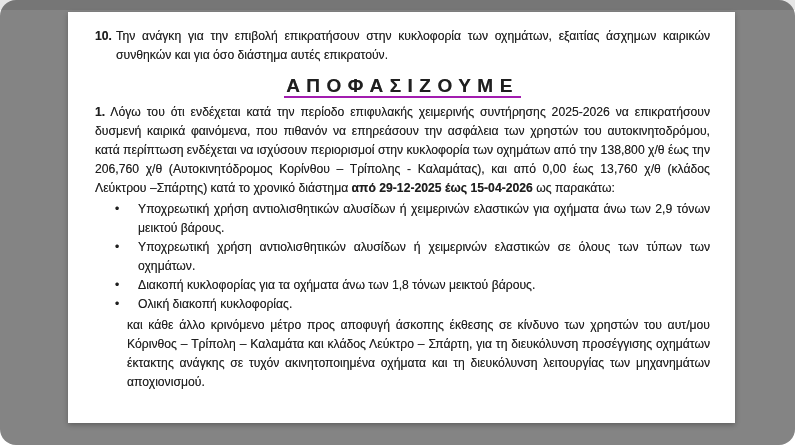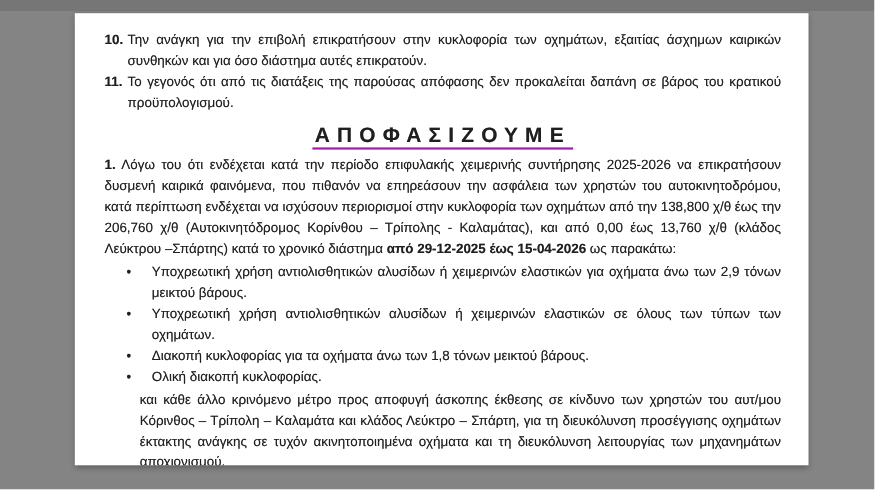--- a/index.html
+++ b/index.html
@@ -8,20 +8,21 @@
     width: 795px;
     height: 445px;
     overflow: hidden;
     font-family: "Liberation Sans", "DejaVu Sans", sans-serif;
   }
   .canvas {
     position: relative;
     width: 795px;
     height: 445px;
     background: #848484;
+    border-radius: 16px;
   }
   .top-band {
     position: absolute;
     left: 0; top: 0;
     width: 100%;
     height: 10px;
     background: rgba(0,0,0,0.10);
   }
   .page {
     position: absolute;
@@ -95,24 +96,20 @@
 <div class="canvas">
   <div class="top-band"></div>
 
   <div class="page">
 
     <div class="num-item">
       <span class="num">10.</span>
       <span class="txt">Την ανάγκη για την επιβολή επικρατήσουν στην κυκλοφορία των οχημάτων, εξαιτίας άσχημων καιρικών συνθηκών και για όσο διάστημα αυτές επικρατούν.</span>
     </div>
 
-    <div class="num-item">
-      <span class="num">11.</span>
-      <span class="txt">Το γεγονός ότι από τις διατάξεις της παρούσας απόφασης δεν προκαλείται δαπάνη σε βάρος του κρατικού προϋπολογισμού.</span>
-    </div>
 
     <div class="heading-row">
       <span class="heading">ΑΠΟΦΑΣΙΖΟΥΜΕ</span>
     </div>
 
     <div class="para">
       <span class="lead-num">1.</span><span> Λόγω του ότι ενδέχεται κατά την περίοδο επιφυλακής χειμερινής συντήρησης 2025-2026 να επικρατήσουν δυσμενή καιρικά φαινόμενα, που πιθανόν να επηρεάσουν την ασφάλεια των χρηστών του αυτοκινητοδρόμου, κατά περίπτωση ενδέχεται να ισχύσουν περιορισμοί στην κυκλοφορία των οχημάτων από την 138,800 χ/θ έως την 206,760 χ/θ (Αυτοκινητόδρομος Κορίνθου – Τρίπολης - Καλαμάτας),  και από 0,00 έως 13,760 χ/θ (κλάδος Λεύκτρου –Σπάρτης) κατά το χρονικό διάστημα </span><b>από 29-12-2025 έως 15-04-2026</b><span> ως παρακάτω:</span>
     </div>
 
     <div class="bullets">

